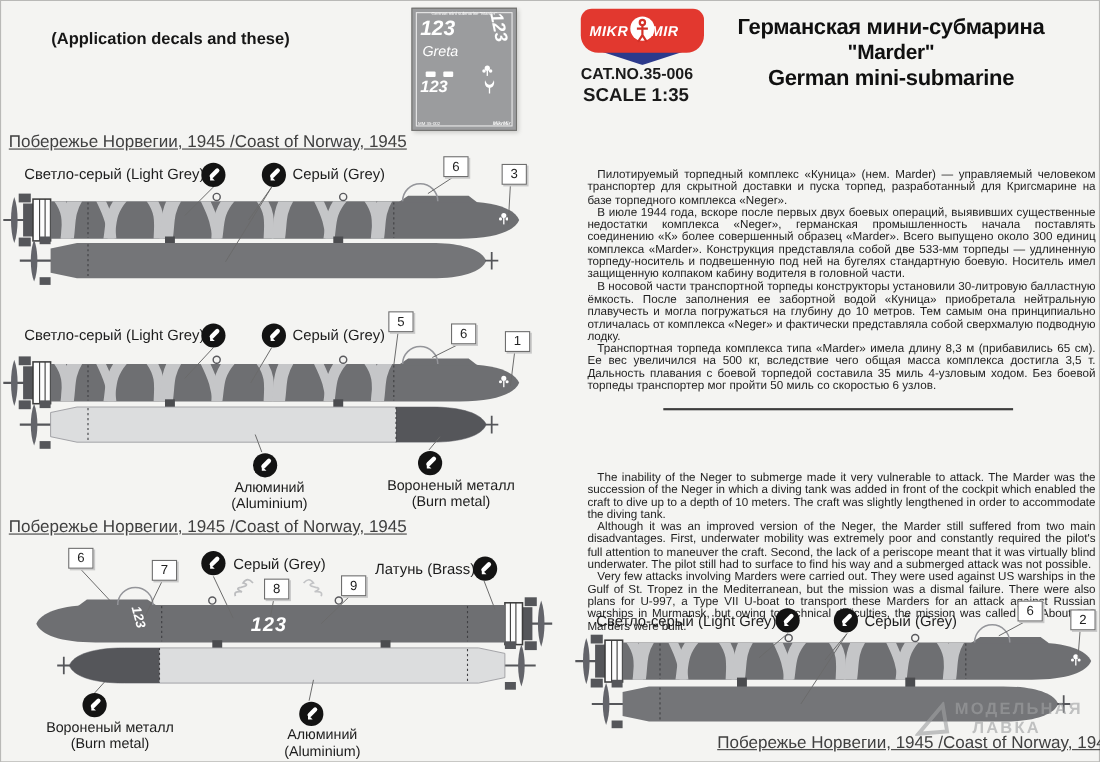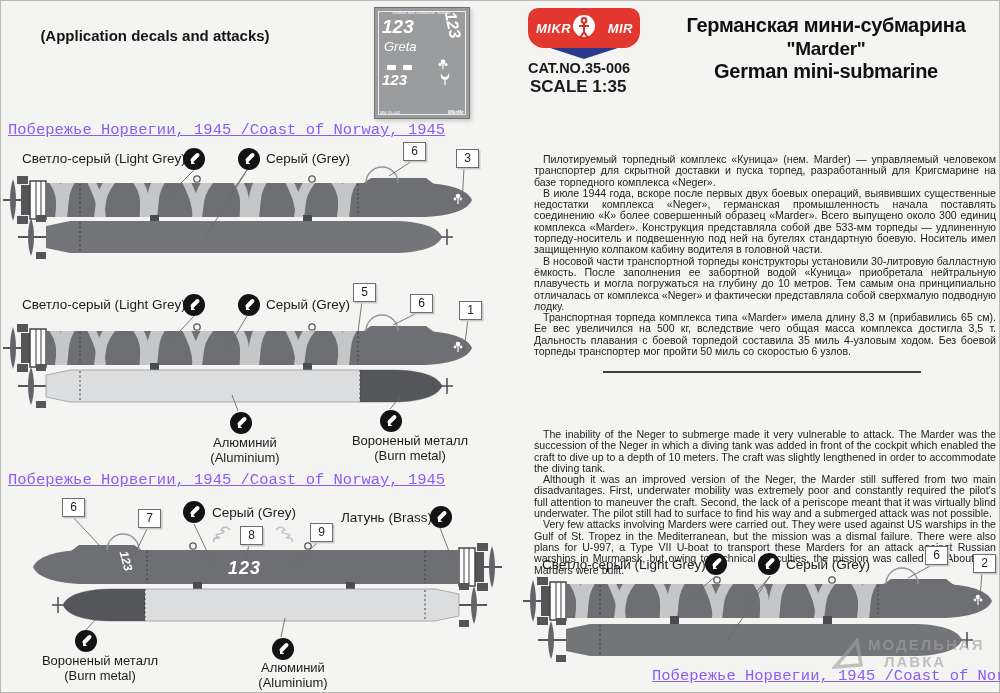--- a/index.html
+++ b/index.html
@@ -2,21 +2,21 @@
 <html><head>
 <meta charset="utf-8">
 <style>
   html,body{margin:0;padding:0;background:#e8e8e6;}
   .page{position:relative;width:1000px;height:693px;background:#f4f4f2;overflow:hidden;
         font-family:"Liberation Sans",sans-serif;color:#1a1a1a;box-shadow:inset 0 0 0 1px #b9b9b7;}
   .abs{position:absolute;}
   .layer{position:absolute;left:0;top:0;z-index:1;}
   .ovl{position:absolute;z-index:2;}
   .h-left{font-weight:bold;font-size:15px;line-height:21px;text-align:center;color:#161616;}
-  .sec-head{font-size:15.5px;text-decoration:underline;color:#8b5cf6;white-space:nowrap;font-family:Liberation Mono, monospace;}
+  .sec-head{font-size:15.5px;text-decoration:underline;color:#404040;white-space:nowrap;}
   .lbl{font-size:13.5px;color:#1c1c1c;white-space:nowrap;}
   .small-lbl{font-size:13px;color:#1c1c1c;text-align:center;line-height:15px;white-space:nowrap;}
   .chip{width:22px;height:22px;border-radius:50%;background:#131313;position:absolute;z-index:2;}
   .chip::before{content:"";position:absolute;left:9.5px;top:3.5px;width:4px;height:11px;background:#fff;
                 border-radius:2px;transform:rotate(45deg);}
   .chip::after{content:"";position:absolute;left:5px;top:12.5px;width:0;height:0;
                border:3.5px solid transparent;border-top-color:#fff;transform:rotate(45deg);}
   .callout{position:absolute;z-index:3;min-width:17px;height:17px;padding:0 2px;background:#fff;
            border:1px solid #6e6e6e;box-shadow:1.5px 1.5px 0 #c9c9c9;font-size:12px;line-height:17px;
            text-align:center;color:#222;}
@@ -31,21 +31,21 @@
                clip-path:polygon(0 0,100% 0,50% 100%);z-index:1;}
   .logo-txt{position:absolute;color:#fff;font-weight:bold;font-style:italic;font-size:13px;top:13px;z-index:3;letter-spacing:.5px;}
   .white123{position:absolute;z-index:2;color:#fff;font-weight:bold;font-style:italic;}
 </style>
 </head>
 <body>
 
 <div class="page">
 
   <div class="abs h-left" style="left:30px;top:25px;width:250px;">
-    <div>(Application decals and attacks)</div>
+    <div>(Application decals and these)</div>
   </div>
 
   <div class="abs decal-sheet" style="left:374px;top:7px;width:94px;height:110px;">
     <div class="frame"></div>
     <div class="abs" style="left:0;top:2px;width:94px;font-size:4px;text-align:center;">German mini submarine "Marder"</div>
     <div class="abs" style="left:7px;top:8px;font-size:19px;font-weight:bold;font-style:italic;">123</div>
     <div class="abs" style="left:64px;top:8px;font-size:16px;font-weight:bold;font-style:italic;transform:rotate(78deg);">123</div>
     <div class="abs" style="left:9px;top:31px;font-size:13px;font-style:italic;">Greta</div>
     <div class="abs" style="left:12px;top:57px;width:9px;height:5px;background:#fff;border-radius:1px;"></div>
     <div class="abs" style="left:28px;top:57px;width:9px;height:5px;background:#fff;border-radius:1px;"></div>
@@ -62,34 +62,34 @@
       <path d="M2,1 C3,4 4.5,5 6,5 C7.5,5 9,4 10,1 C11,5 9,8 6,8 C3,8 1,5 2,1 Z M5.4,8 h1.2 v5 h-1.2 Z" fill="#fff"></path>
     </svg>
     <div class="abs" style="left:5px;bottom:3px;font-size:4px;">MM 35-002</div>
     <div class="abs" style="right:5px;bottom:3px;font-size:4.5px;font-weight:bold;font-style:italic;">MikrMir</div>
   </div>
 
   <div class="abs" style="left:528px;top:8px;width:114px;height:90px;">
     <div class="logo-ribbon" style="background: rgb(44, 58, 140);"></div>
     <div class="logo-red" style="background: rgb(226, 56, 47);">
       <span class="logo-txt" style="left:8px;">MIKR</span>
-      <span class="logo-txt" style="right:7px;">MIR</span>
+      <span class="logo-txt" style="right:23px;">MIR</span>
       <svg class="abs" style="left:43px;top:5px;z-index:3;" width="26" height="30" viewBox="0 0 26 30">
         <circle cx="13" cy="13" r="11" fill="#fff"></circle>
         <g stroke="#d33128" stroke-width="2" fill="none">
           <circle cx="13" cy="7.5" r="2.4"></circle>
           <path d="M13,10 V19 M8,13 L18,13 M13,19 L9,25 M13,19 L17,25"></path>
         </g>
       </svg>
     </div>
     <div class="abs" style="left:0px;top:52px;font-weight:bold;font-size:14.5px;white-space:nowrap;">CAT.NO.35-006</div>
     <div class="abs" style="left:2px;top:69px;font-weight:bold;font-size:17px;white-space:nowrap;">SCALE 1:35</div>
   </div>
 
-  <div class="abs title-block" style="left:656px;top:14px;width:340px;">
+  <div class="abs title-block" style="left:640px;top:14px;width:340px;">
     <div style="font-size:20px;">Германская мини-субмарина</div>
     <div style="font-size:19px;">"Marder"</div>
     <div style="font-size:20px;">German mini-submarine</div>
   </div>
 
   <div class="abs hist" style="left:534px;top:110px;width:462px;">
     <p>Пилотируемый торпедный комплекс «Куница» (нем. Marder) — управляемый человеком транспортер для скрытной доставки и пуска торпед, разработанный для Кригсмарине на базе торпедного комплекса «Neger».</p>
     <p>В июле 1944 года, вскоре после первых двух боевых операций, выявивших существенные недостатки комплекса «Neger», германская промышленность начала поставлять соединению «К» более совершенный образец «Marder». Всего выпущено около 300 единиц комплекса «Marder». Конструкция представляла собой две 533-мм торпеды — удлиненную торпеду-носитель и подвешенную под ней на бугелях стандартную боевую. Носитель имел защищенную колпаком кабину водителя в головной части.</p>
     <p>В носовой части транспортной торпеды конструкторы установили 30-литровую балластную ёмкость. После заполнения ее забортной водой «Куница» приобретала нейтральную плавучесть и могла погружаться на глубину до 10 метров. Тем самым она принципиально отличалась от комплекса «Neger» и фактически представляла собой сверхмалую подводную лодку.</p>
     <p>Транспортная торпеда комплекса типа «Marder» имела длину 8,3 м (прибавились 65 см). Ее вес увеличился на 500 кг, вследствие чего общая масса комплекса достигла 3,5 т. Дальность плавания с боевой торпедой составила 35 миль 4-узловым ходом. Без боевой торпеды транспортер мог пройти 50 миль со скоростью 6 узлов.</p>

